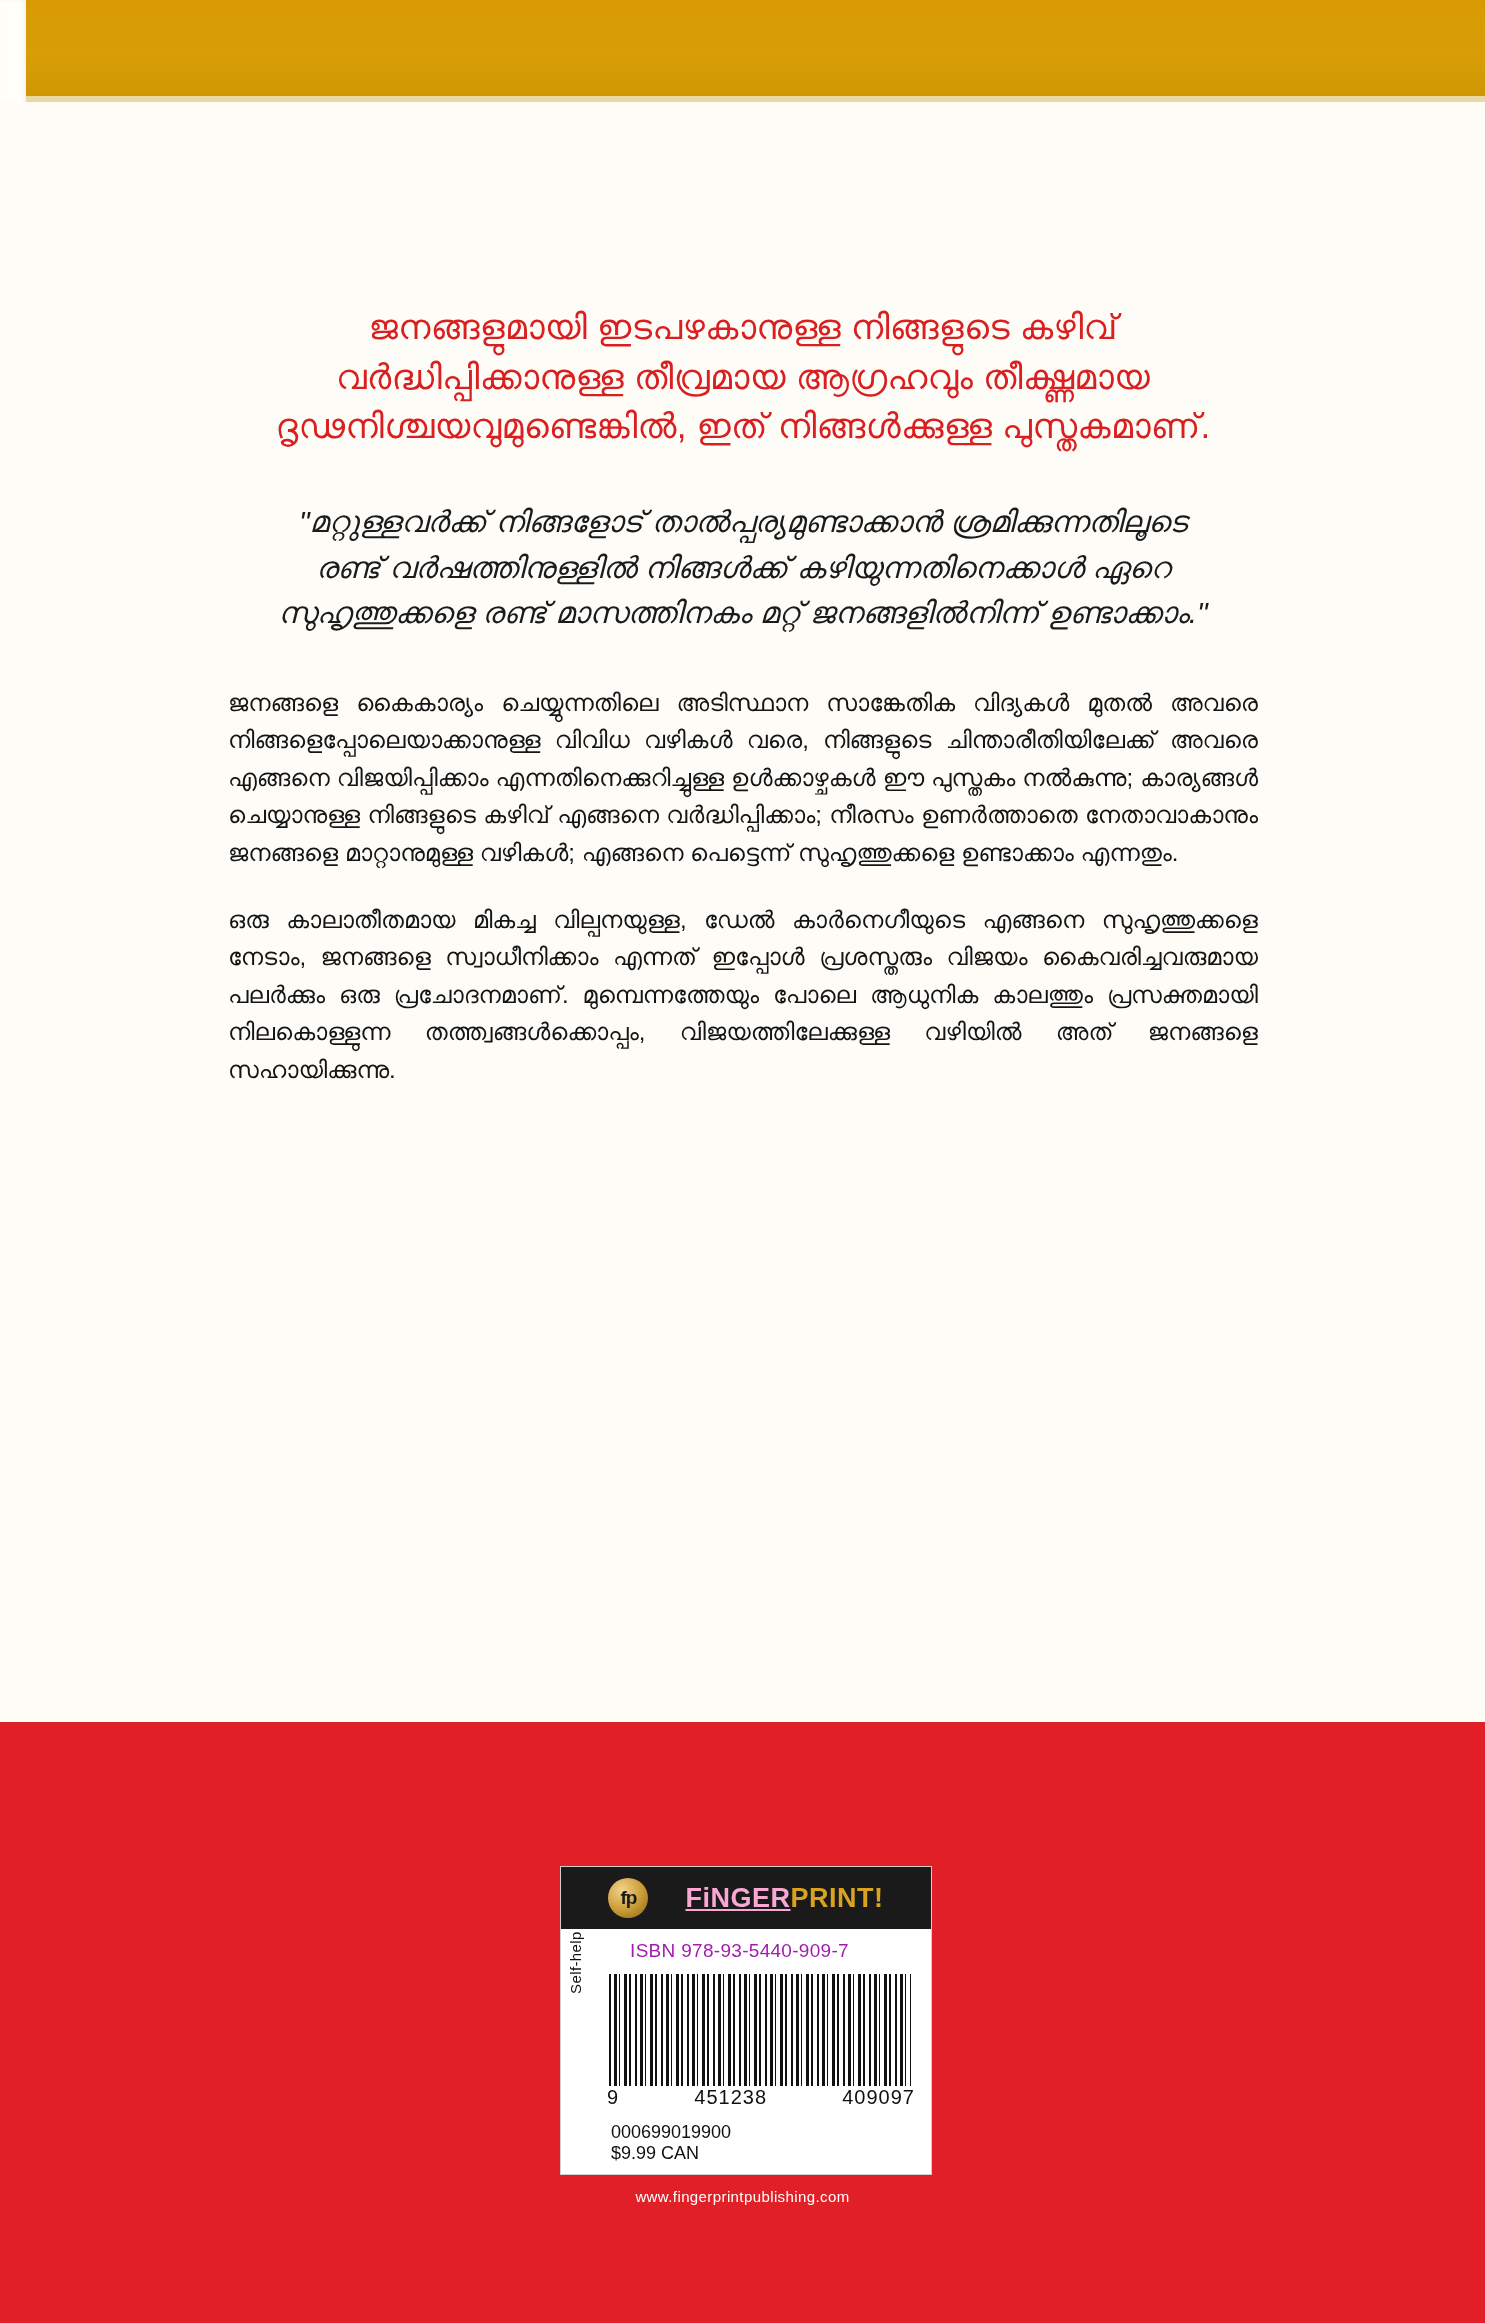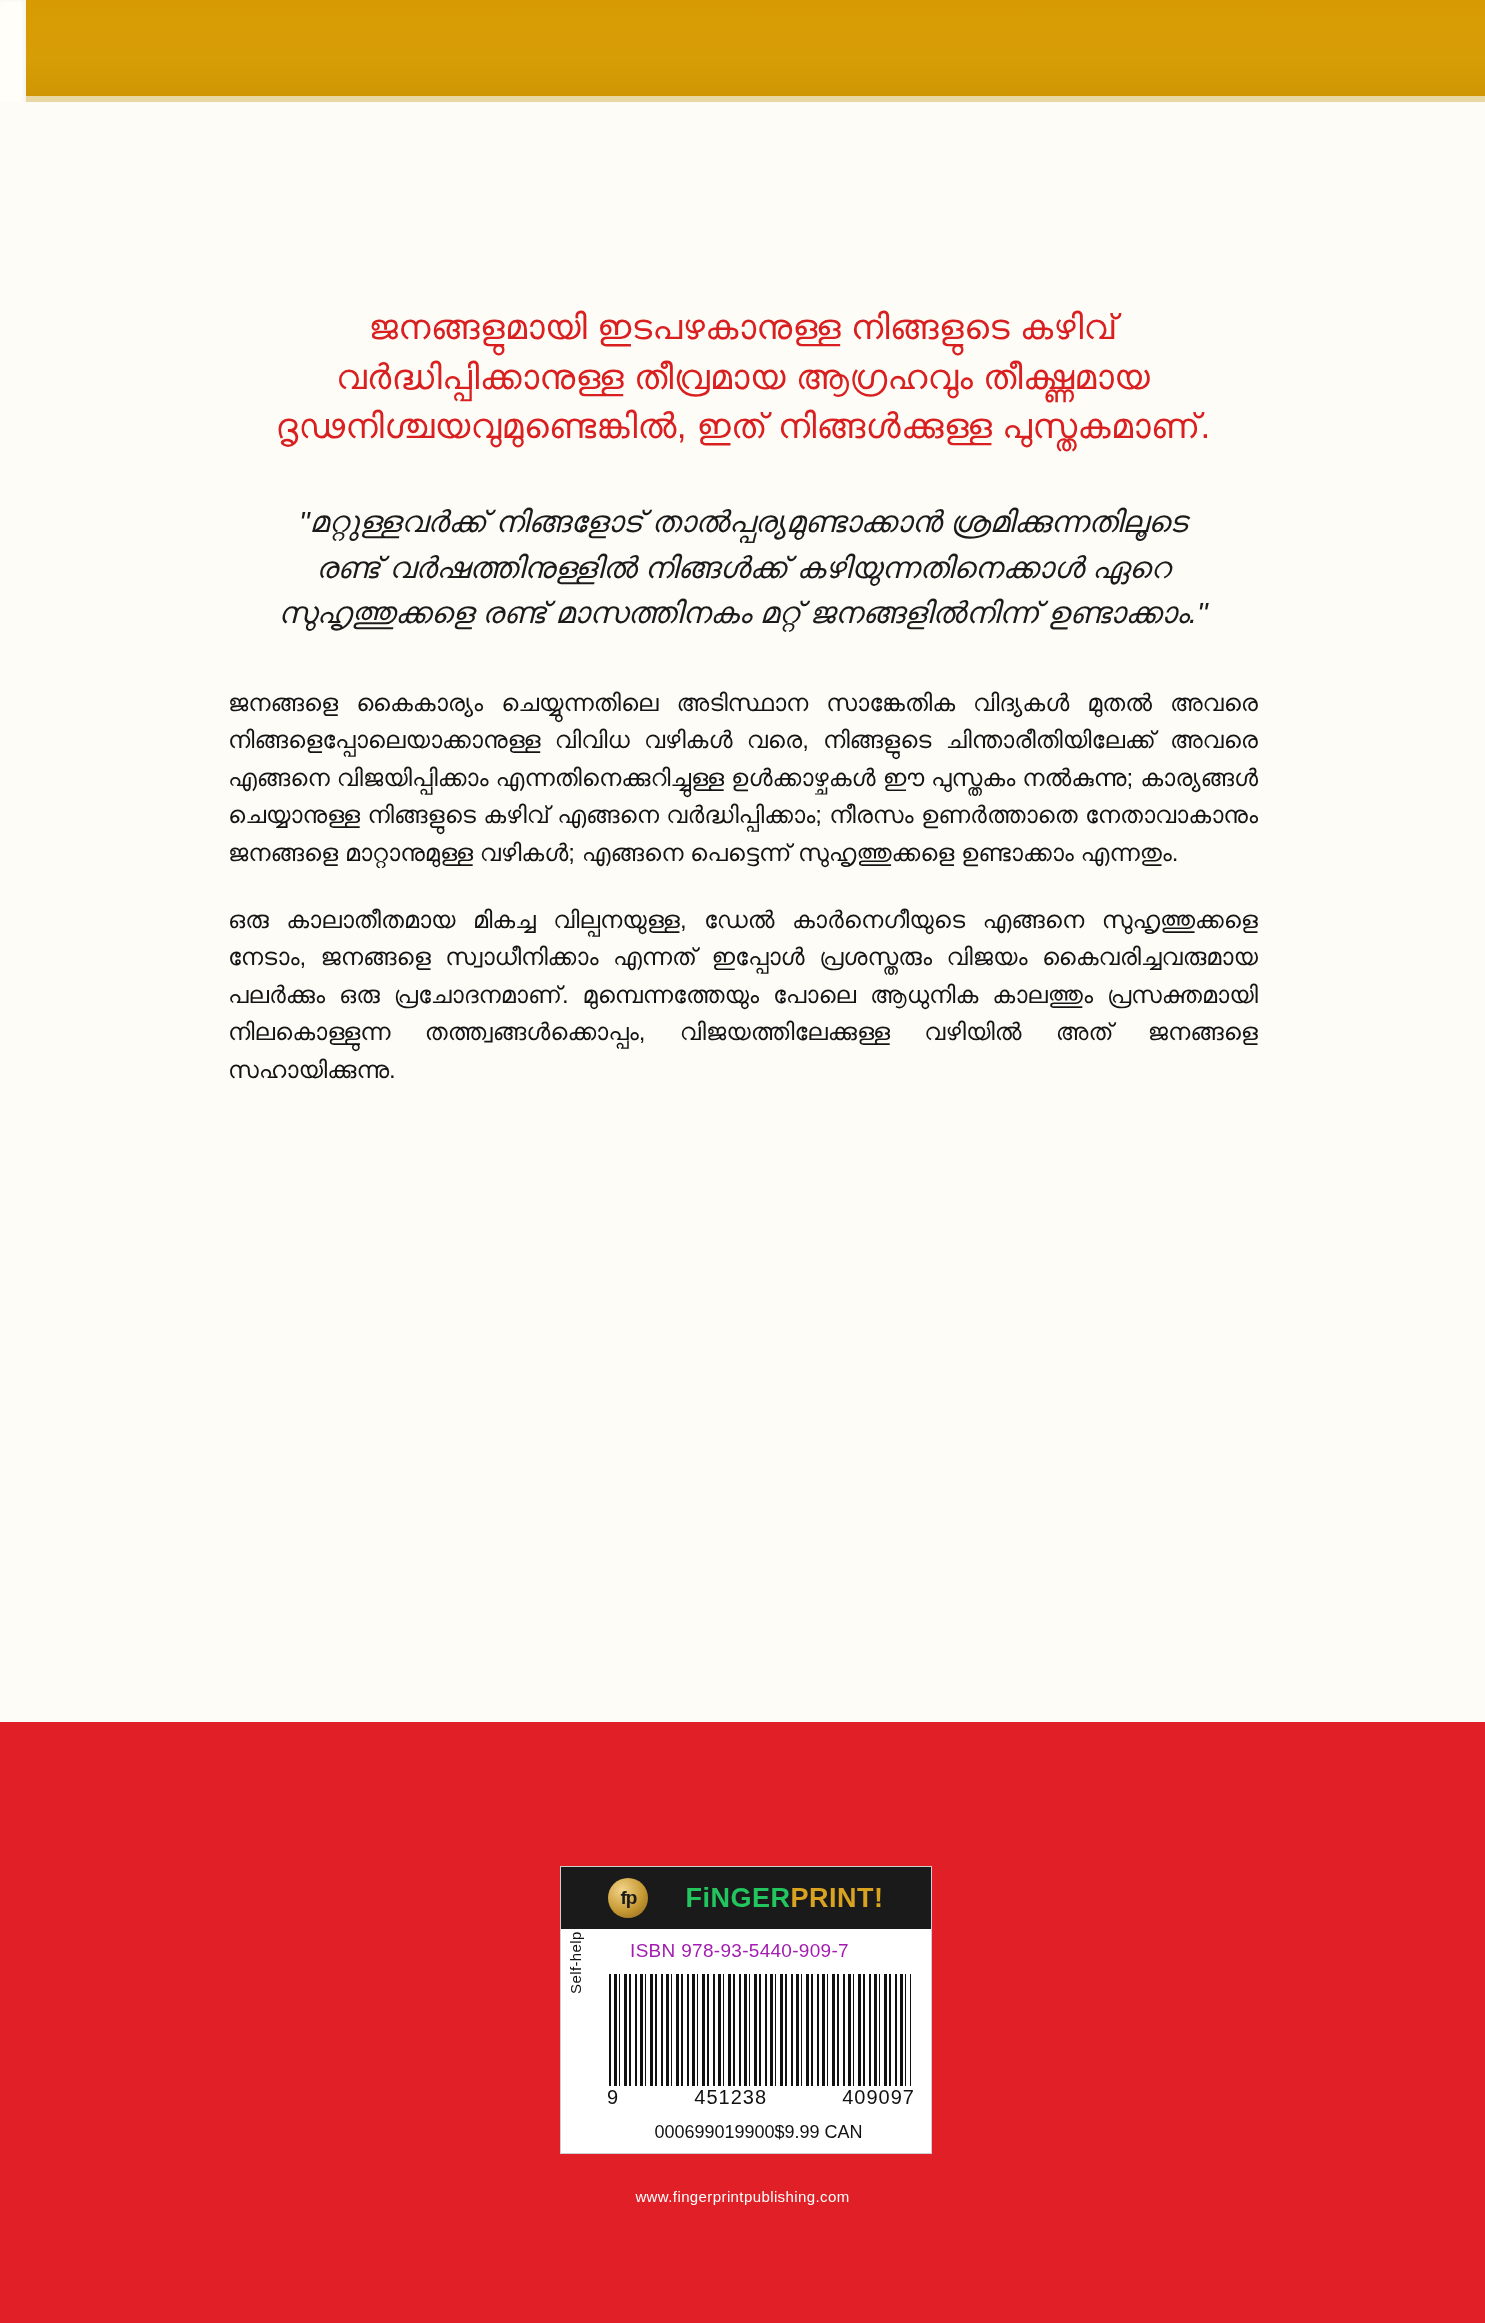--- a/index.html
+++ b/index.html
@@ -126,21 +126,21 @@
     align-items: center;
     justify-content: center;
     margin-right: 9px;
     letter-spacing: -1px;
   }
   .fp-name {
     font-size: 27px;
     font-weight: bold;
     letter-spacing: 0.5px;
   }
-  .fp-name .w1 { color: #22c55e; }
+  .fp-name .w1 { color: #f9a8d4; text-decoration: underline; }
   .fp-name .w2 { color: #d9a321; }
   .isbn {
     text-align: center;
     font-size: 19px;
     color: #a21caf;
     padding: 11px 13px 4px 0;
     letter-spacing: 0.3px;
   }
   .barcode-area {
     position: relative;
@@ -178,24 +178,25 @@
     top: 120px;
     width: 308px;
     font-size: 20px;
     color: #111;
     display: flex;
     justify-content: space-between;
     letter-spacing: 1px;
   }
   .price-row {
     display: flex;
-    justify-content: center;
+    justify-content: flex-end;
     padding: 6px 25px 10px 50px;
     font-size: 18px;
     color: #111;
+    flex-direction: column;
   }
   .website {
     position: absolute;
     left: 0;
     top: 2188px;
     width: 1485px;
     text-align: center;
     color: #ffffff;
     font-size: 15px;
     letter-spacing: 0.4px;

